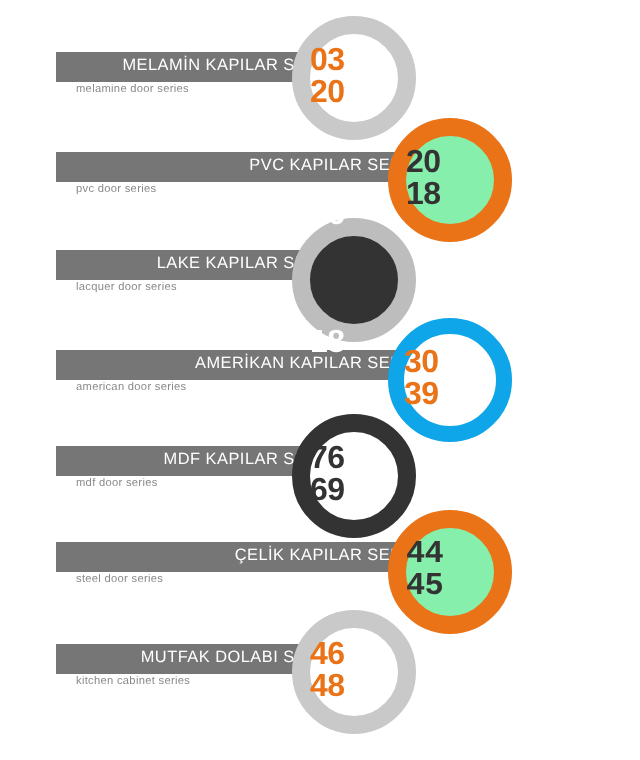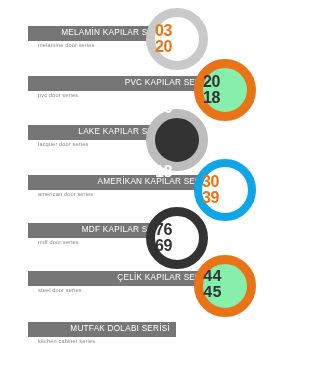--- a/index.html
+++ b/index.html
@@ -169,14 +169,18 @@
   <div class="circle ring-dark" style="left:146px; top:207px; width:62px; height:62px;">
     <span class="num txt-dark">76</span>
     <span class="num txt-dark">69</span>
   </div>
 
   <div class="circle ring-orange" style="left:194px; top:255px; width:62px; height:62px;font-family:Liberation Mono, monospace;">
     <span class="num txt-dark">44</span>
     <span class="num txt-dark">45</span>
   </div>
 
+  <div class="circle ring-lightgray" style="left:146px; top:305px; width:62px; height:62px;">
+    <span class="num txt-orange">46</span>
+    <span class="num txt-orange">48</span>
+  </div>
 
 </div>
 
 </body></html>

